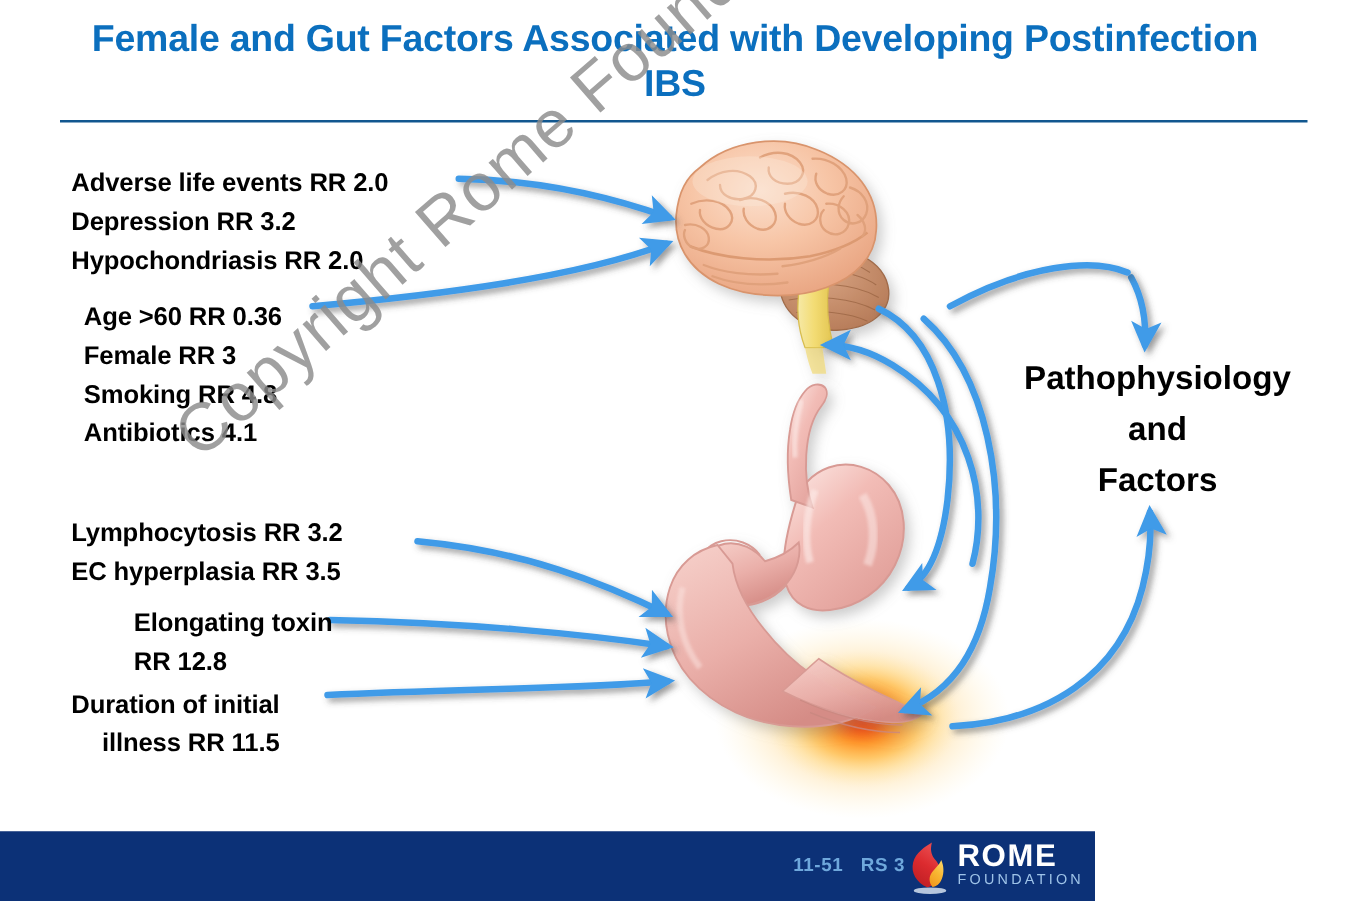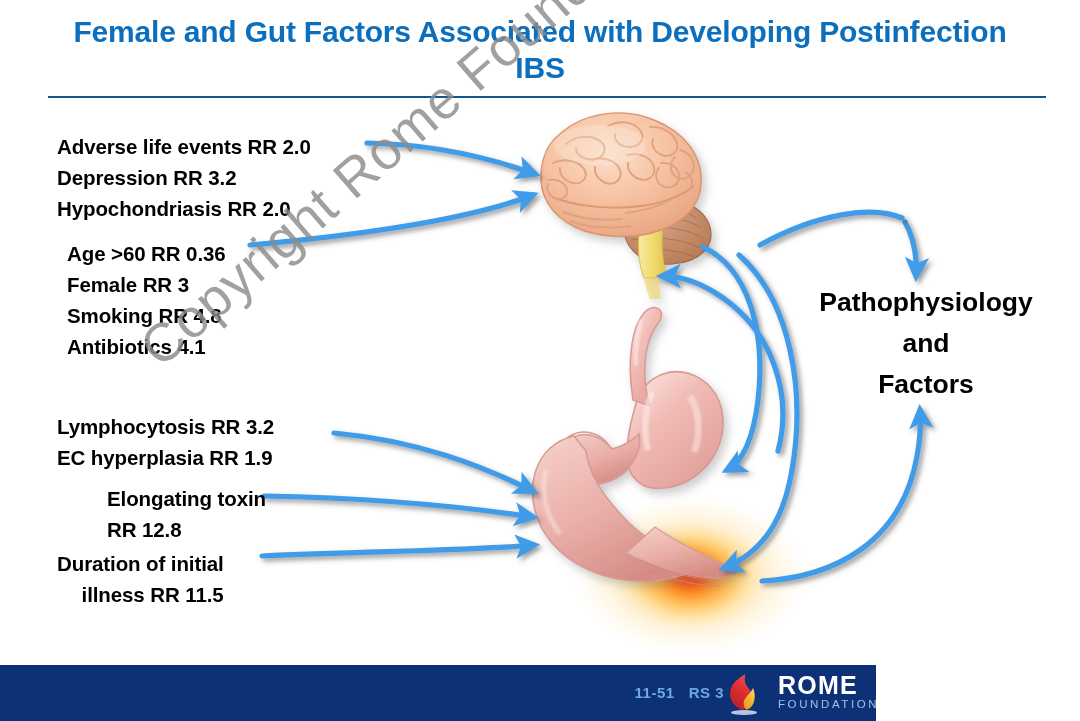--- a/index.html
+++ b/index.html
@@ -116,21 +116,20 @@
     position: absolute;
     right: 8px;
     top: 4px;
     width: 146px;
     height: 48px;
   }
   #logo-text {
     position: absolute;
     left: 44px;
     top: 4px;
-    margin-left: 12px;
   }
   #logo-rome {
     font-size: 25px;
     font-weight: bold;
     color: #FFFFFF;
     letter-spacing: 1.2px;
     line-height: 25px;
   }
   #logo-foundation {
     font-size: 11.5px;
@@ -339,21 +338,21 @@
   <div class="factor-block" id="block-psych">Adverse life events RR 2.0
 Depression RR 3.2
 Hypochondriasis RR 2.0</div>
 
   <div class="factor-block" id="block-demo">Age &gt;60 RR 0.36
 Female RR 3
 Smoking RR 4.8
 Antibiotics 4.1</div>
 
   <div class="factor-block" id="block-muco">Lymphocytosis RR 3.2
-EC hyperplasia RR 1.9</div>
+EC hyperplasia RR 3.5</div>
 
   <div class="factor-block" id="block-toxin">Elongating toxin
 RR 12.8</div>
 
   <div class="factor-block" id="block-illness">Duration of initial
 illness RR 11.5</div>
 
   <div id="outcome">Pathophysiology
 and
 Factors</div>

